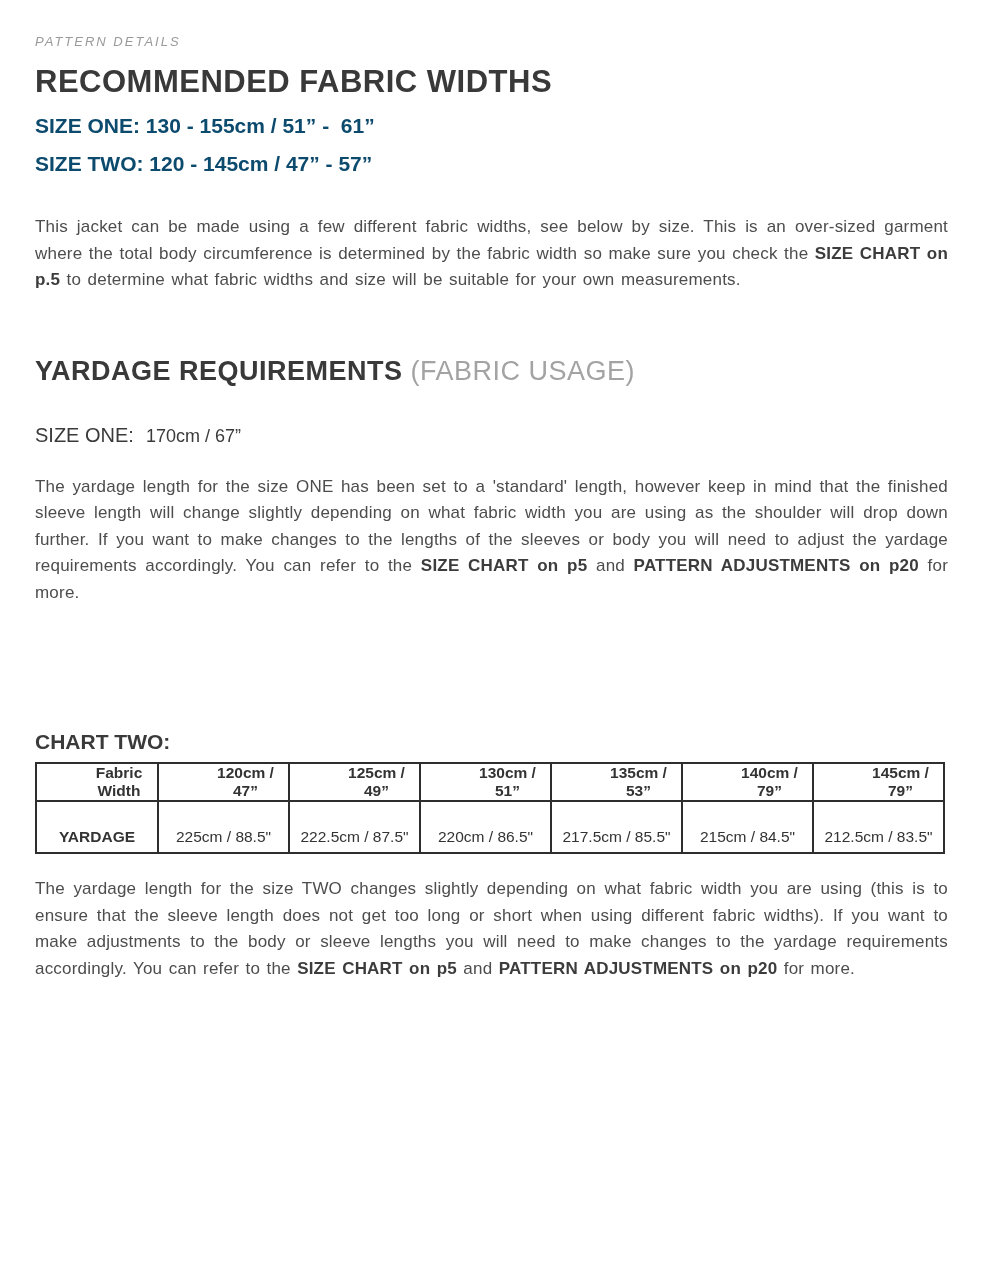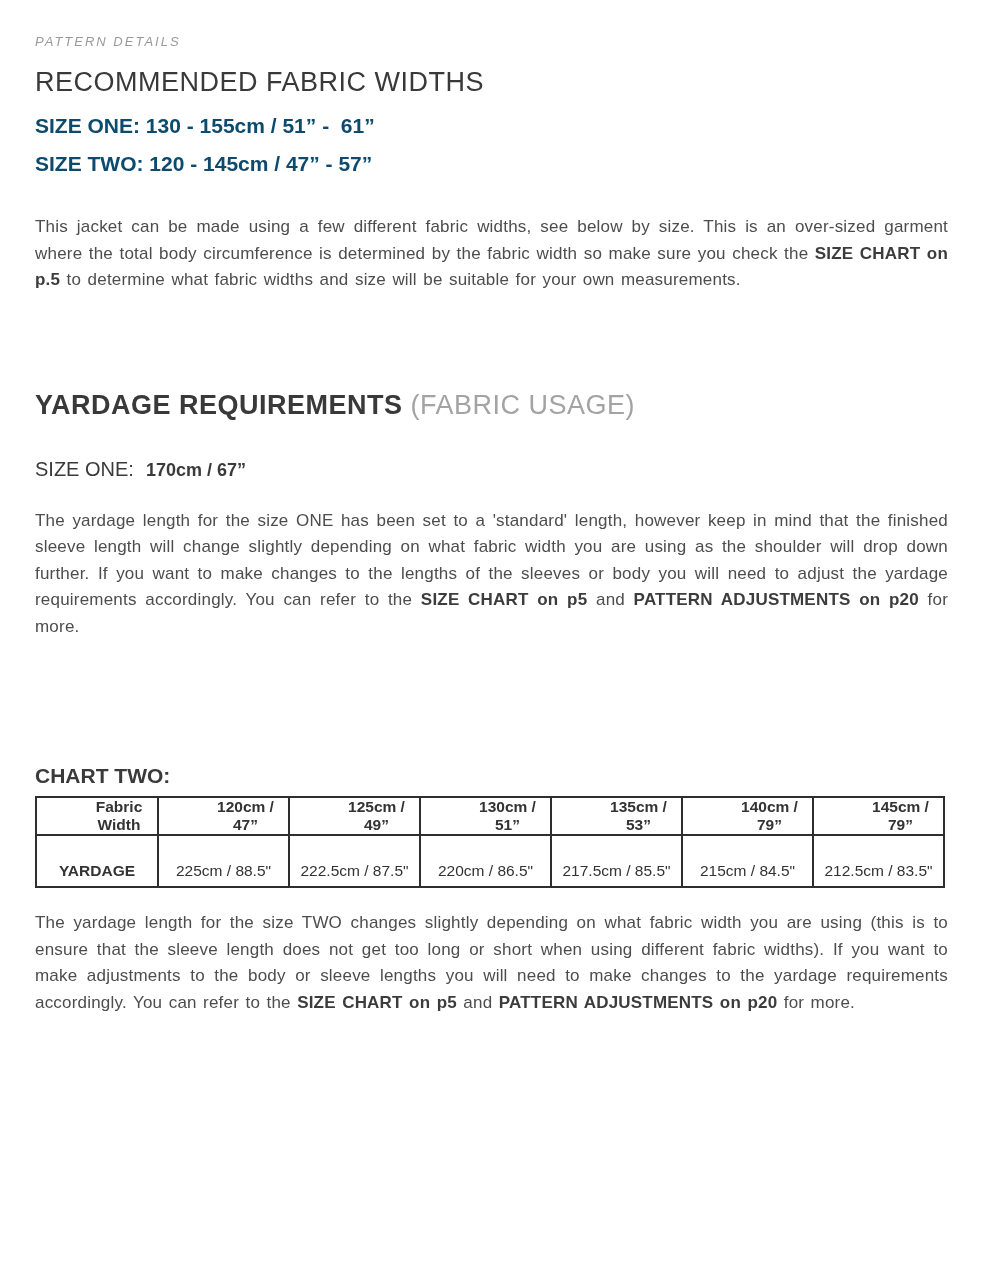--- a/index.html
+++ b/index.html
@@ -19,22 +19,22 @@
   }
   .eyebrow {
     font-size: 13px;
     font-style: italic;
     letter-spacing: 2px;
     color: #9a9a9a;
     line-height: 16px;
   }
   .h1 {
     margin-top: 16px;
-    font-size: 27px;
-    font-weight: normal;
+    font-size: 31px;
+    font-weight: bold;
     letter-spacing: 0.5px;
     color: #393939;
     line-height: 32px;
   }
   .size-line {
     font-size: 21px;
     font-weight: bold;
     color: #0c4a6e;
     line-height: 28px;
     white-space: pre-wrap;
@@ -46,35 +46,35 @@
     font-size: 17px;
     line-height: 26.5px;
     letter-spacing: 0.2px;
     word-spacing: 1.5px;
     color: #4d4d4d;
     text-align: justify;
     width: 913px;
   }
   .body-par b { color: #3c3c3c; }
   .h2 {
-    margin-top: 94px;
+    margin-top: 60px;
     font-size: 27px;
     line-height: 34px;
     letter-spacing: 0.5px;
     color: #393939;
   }
   .h2 .bold-part { font-weight: bold; }
   .h2 .light-part { font-weight: normal; color: #a3a3a3; }
   .size-one-row {
     margin-top: 34px;
     line-height: 26px;
     color: #3a3a3a;
   }
   .size-one-row .lbl { font-size: 20px; font-weight: normal; }
-  .size-one-row .val { font-size: 18px; font-weight: bold; margin-left: 12px; }
+  .size-one-row .val { font-size: 18px; font-weight: normal; margin-left: 12px; }
   .par2 { margin-top: 24px; }
   .size-two-heading {
     margin-top: 122px;
     font-size: 21px;
     font-weight: bold;
     color: #3a3a3a;
     line-height: 28px;
   }
   table.yardage {
     margin-top: 6px;

